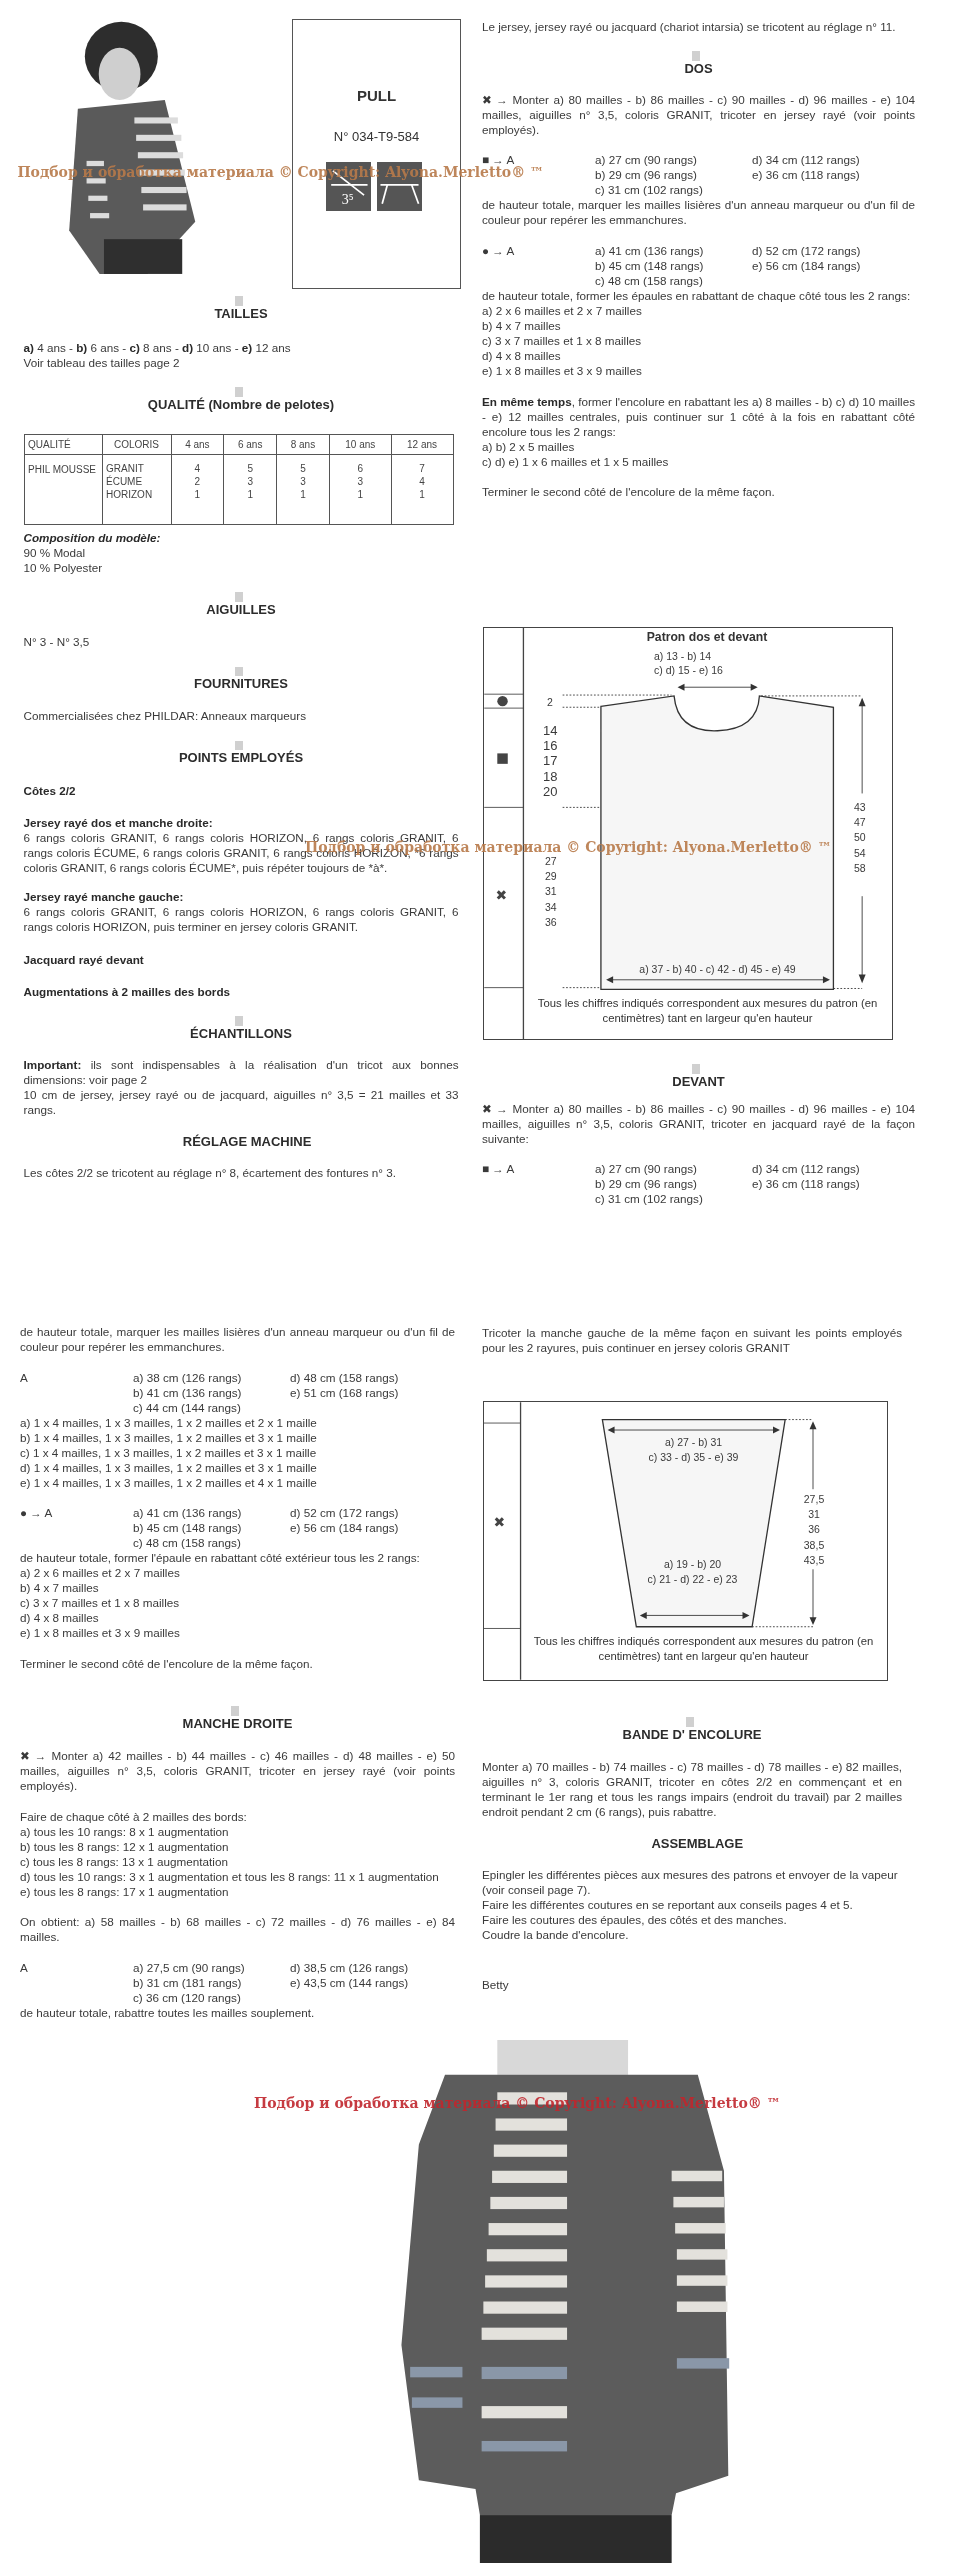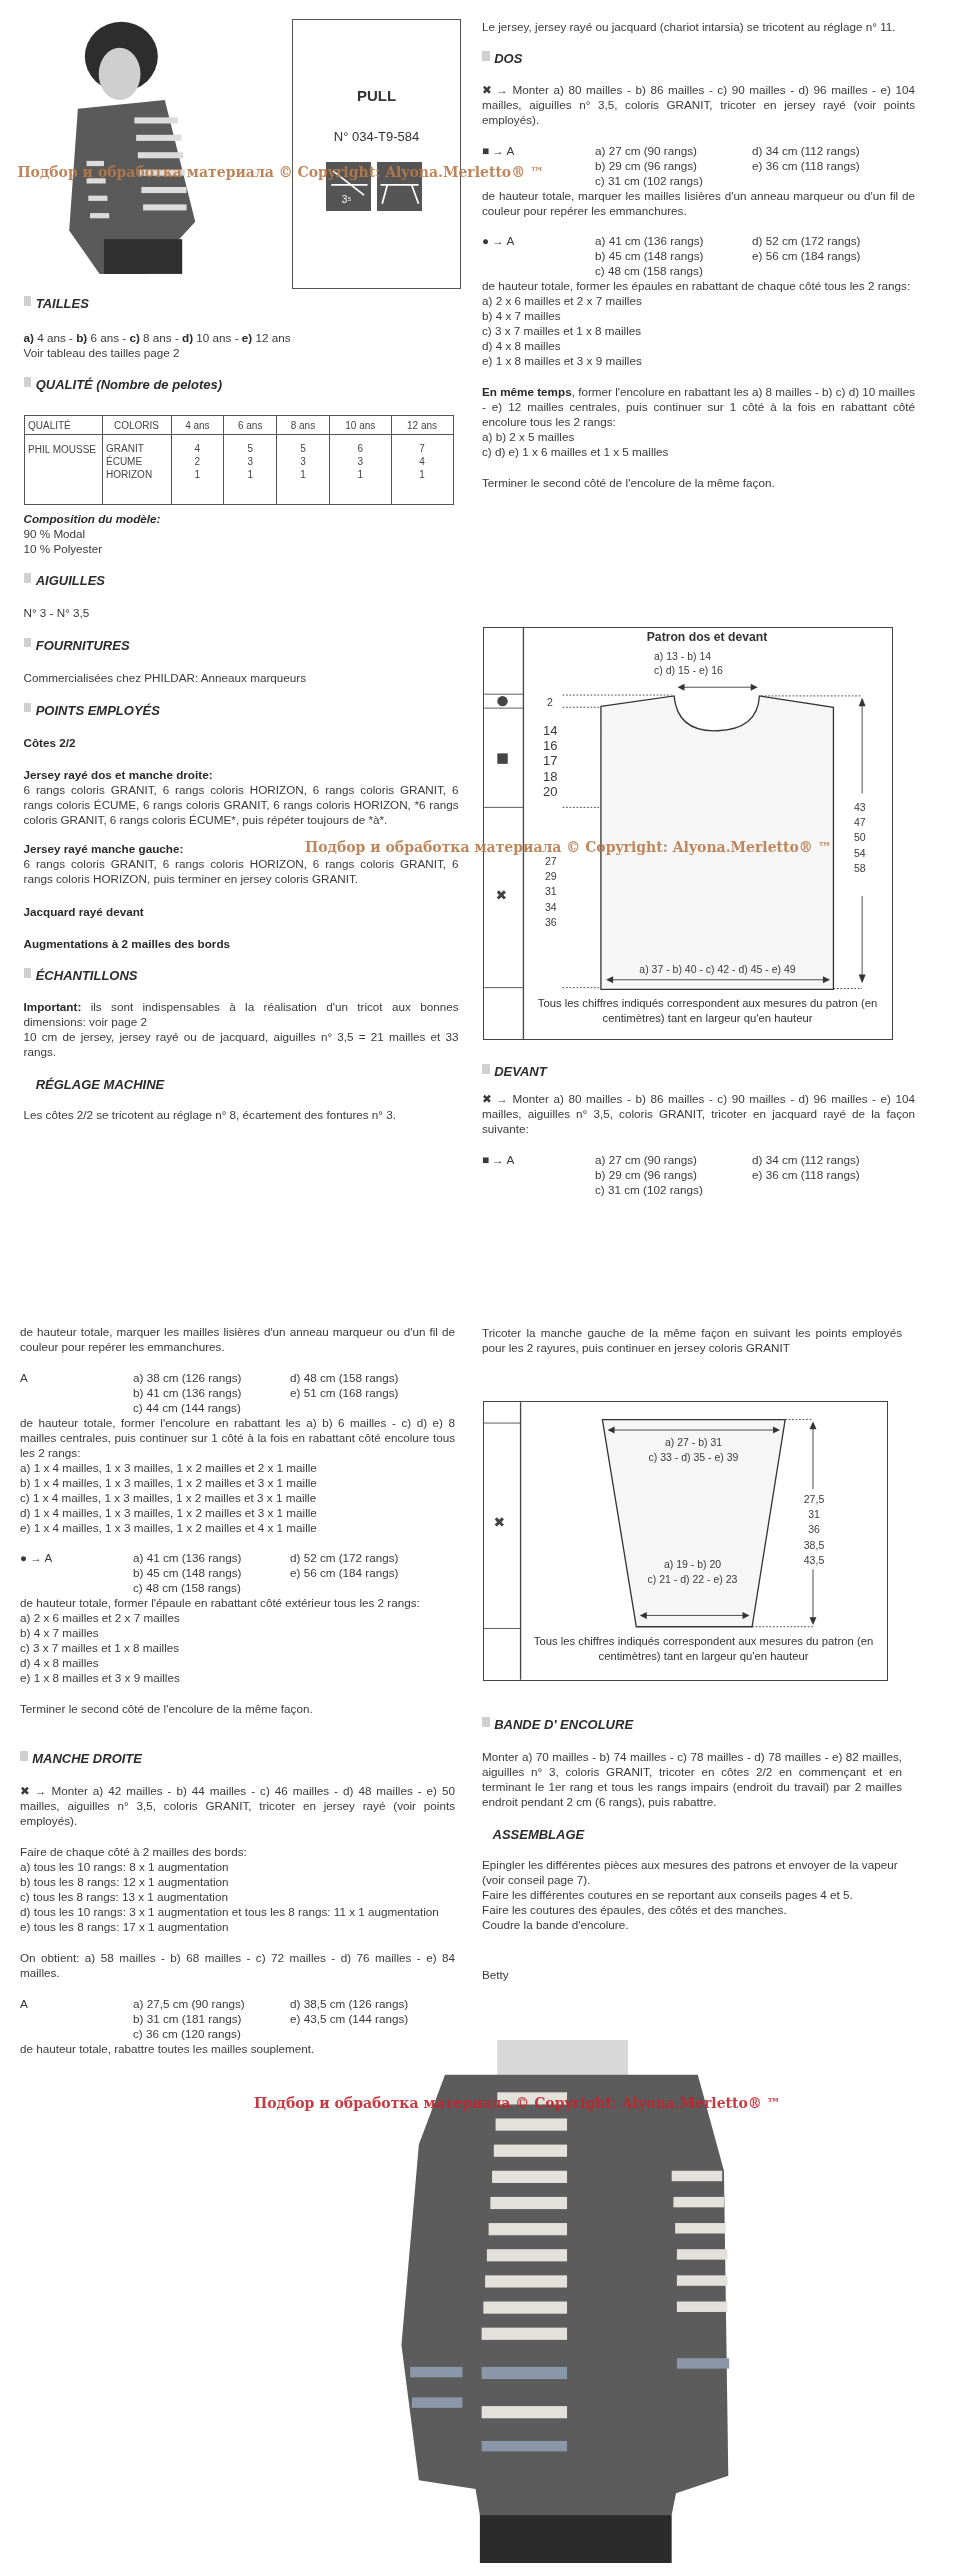--- a/index.html
+++ b/index.html
@@ -1,20 +1,20 @@
 <!DOCTYPE html>
 <html style="font-size:14px"><head>
 <meta charset="utf-8">
 <style>
   html,body{margin:0;padding:0;background:#fff;}
   body{width:966px;height:2576px;position:relative;overflow:hidden;
        font-family:"Liberation Sans",sans-serif;color:#3a3a3a;font-size:11.7px;line-height:15px;}
   .abs{position:absolute;}
   .col{position:absolute;}
-  .h{font-weight:bold;font-style:italic;font-size:13px;color:#2c2c2c;margin:0;display:flex;align-items:flex-start;}
+  .h{font-weight:bold;font-size:13px;color:#2c2c2c;margin:0;display:flex;align-items:center;flex-direction:column;}
   .h .sq{display:inline-block;width:7.8px;height:9.6px;background:#d0d0d0;margin-right:4.4px;}
   .b{font-weight:bold;color:#2a2a2a;}
   p{margin:0;}
   .just{text-align:justify;}
   .grid3{display:grid;grid-template-columns:113px 157px 157px;column-gap:0;}
   .grid3 .lbl{grid-row:1 / span 3;}
   .wm{position:absolute;font-family:"DejaVu Serif",serif;font-weight:bold;font-size:14px;color:#b87a4a;opacity:.9;white-space:nowrap;}
   .wm.red{color:#c0262d;}
   table.q{border-collapse:collapse;font-size:10px;color:#444;}
   table.q td,table.q th{border:0.9px solid #555;font-weight:normal;padding:1.7px 3.5px;}
@@ -47,21 +47,21 @@
 </div>
 
 <div class="abs" style="left:292px;top:19px;width:167px;height:268px;border:1.3px solid #555;">
   <div style="position:absolute;top:68px;width:100%;text-align:center;font-weight:bold;font-size:15px;color:#333;">PULL</div>
   <div style="position:absolute;top:109px;width:100%;text-align:center;font-size:13px;color:#333;">N° 034-T9-584</div>
   <div style="position:absolute;left:33px;top:142px;width:45px;height:49px;background:#555;color:#fff;">
     <svg width="45" height="49" viewBox="0 0 52 56">
         <line x1="8" y1="10" x2="44" y2="38" stroke="#fff" stroke-width="2"></line>
         <line x1="6" y1="26" x2="48" y2="26" stroke="#fff" stroke-width="2"></line>
       </svg>
-    <span style="position:absolute;left:15.7px;top:30px;font-size:10px;">3⁵</span>
+    <span style="position:absolute;left:15.7px;top:30px;font-size:14px;font-family:Liberation Serif, serif;">3⁵</span>
   </div>
   <div style="position:absolute;left:84px;top:142px;width:45px;height:49px;background:#555;">
     <svg width="45" height="49" viewBox="0 0 52 56">
         <line x1="4" y1="26" x2="48" y2="26" stroke="#fff" stroke-width="2"></line>
         <line x1="12" y1="26" x2="6" y2="48" stroke="#fff" stroke-width="2"></line>
         <line x1="40" y1="26" x2="48" y2="48" stroke="#fff" stroke-width="2"></line>
       </svg>
   </div>
 </div>
 
@@ -288,21 +288,20 @@
   <p class="just">de hauteur totale, marquer les mailles lisières d'un anneau marqueur ou d'un fil de couleur pour repérer les emmanchures.</p>
   <div class="grid3" style="margin-top:15.7px">
     <span class="lbl">A</span>
     <span>a) 38 cm (126 rangs)</span>
       <span>d) 48 cm (158 rangs)</span>
     <span>b) 41 cm (136 rangs)</span>
       <span>e) 51 cm (168 rangs)</span>
     <span>c) 44 cm (144 rangs)</span>
       <span></span>
   </div>
-  <p class="just">de hauteur totale, former l'encolure en rabattant les a) b) 6 mailles - c) d) e) 8 mailles centrales, puis continuer sur 1 côté à la fois en rabattant côté encolure tous les 2 rangs:</p>
   <p>a) 1 x 4 mailles, 1 x 3 mailles, 1 x 2 mailles et 2 x 1 maille</p>
   <p>b) 1 x 4 mailles, 1 x 3 mailles, 1 x 2 mailles et 3 x 1 maille</p>
   <p>c) 1 x 4 mailles, 1 x 3 mailles, 1 x 2 mailles et 3 x 1 maille</p>
   <p>d) 1 x 4 mailles, 1 x 3 mailles, 1 x 2 mailles et 3 x 1 maille</p>
   <p>e) 1 x 4 mailles, 1 x 3 mailles, 1 x 2 mailles et 4 x 1 maille</p>
   <div class="grid3" style="margin-top:15.7px">
     <span class="lbl">● → A</span>
     <span>a) 41 cm (136 rangs)</span>
       <span>d) 52 cm (172 rangs)</span>
     <span>b) 45 cm (148 rangs)</span>

